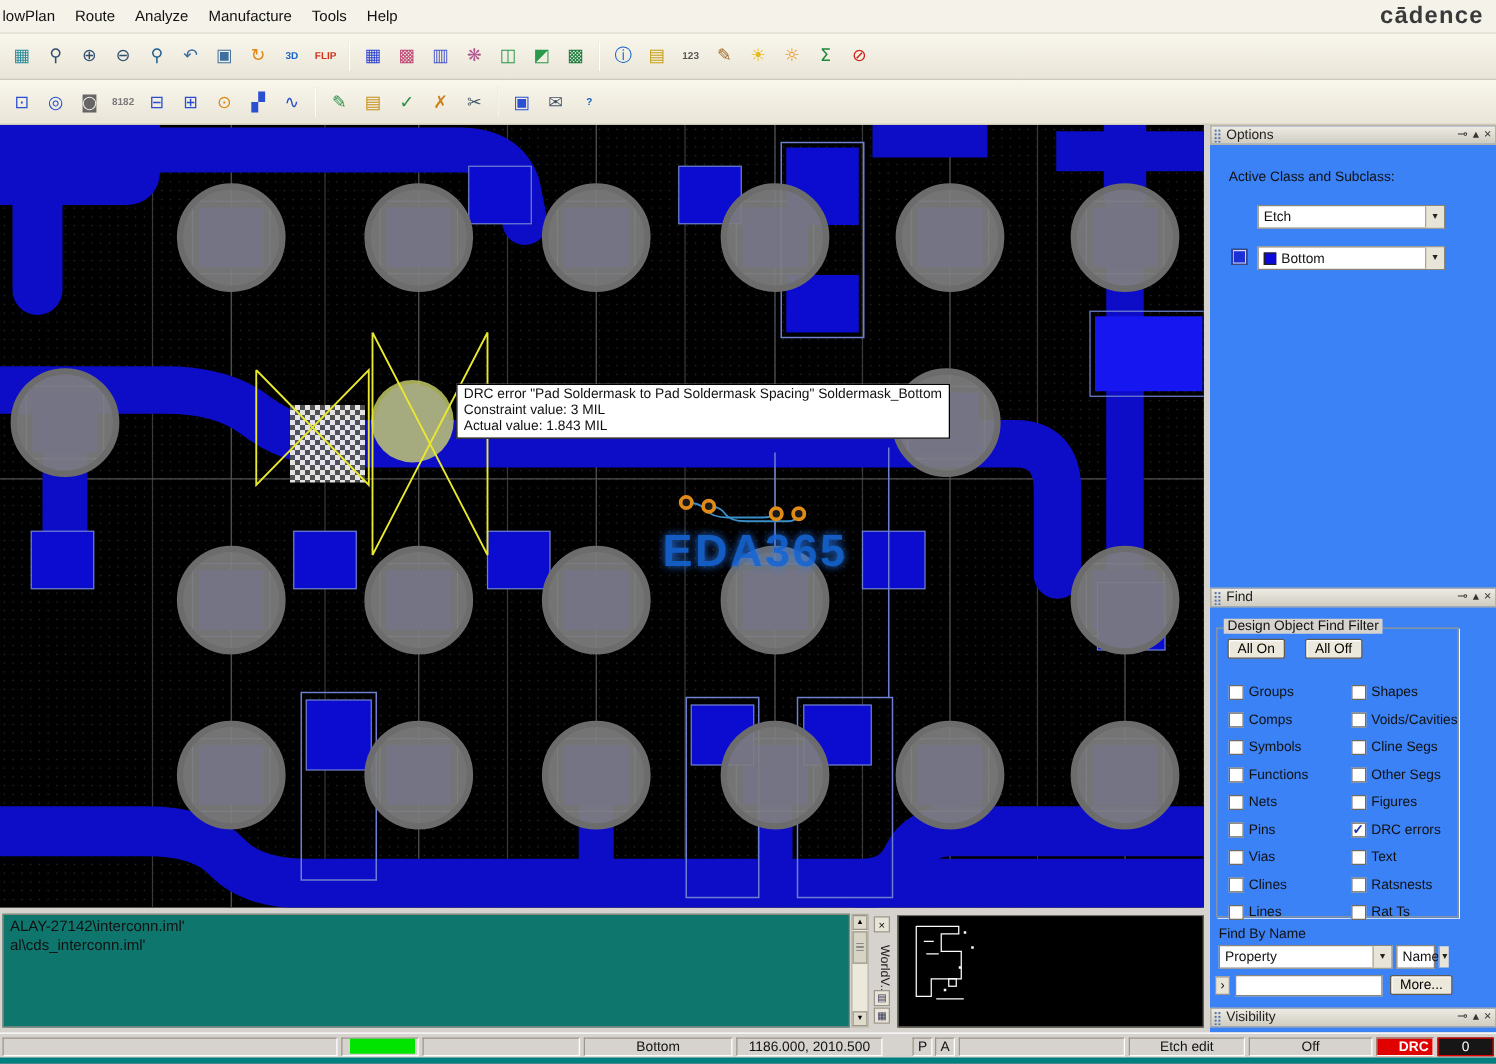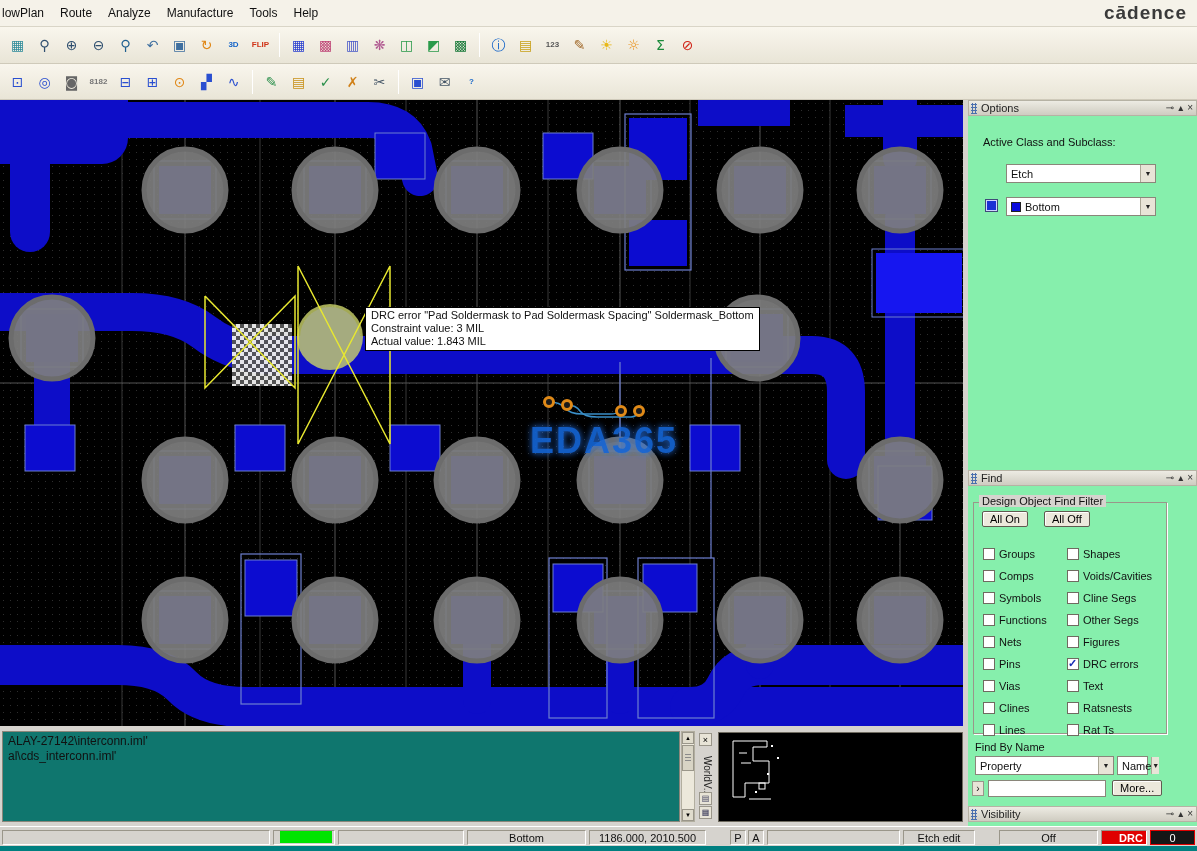--- a/index.html
+++ b/index.html
@@ -19,21 +19,21 @@
   .tbbtn{width:25px;height:25px;border:1px solid transparent;background:transparent;font-size:14px;line-height:1;display:flex;align-items:center;justify-content:center;font-family:"DejaVu Sans",sans-serif;cursor:default;flex:none;}
   .tbbtn.tbtext{font-size:8px;font-weight:bold;font-family:"Liberation Sans",sans-serif;}
   .tbsep{width:1px;height:24px;background:#c2beb0;border-right:1px solid #fff;margin:0 4px;flex:none;}
 
   
   .canvas{position:absolute;left:0;top:100px;width:963px;height:626px;background:#000;}
   .tooltip{position:absolute;left:365px;top:207px;background:#fff;border:1px solid #000;font-size:11px;line-height:13px;padding:1px 5px 2px;white-space:nowrap;z-index:6;}
   .watermark{position:absolute;left:530px;top:320px;font-size:36px;font-weight:bold;color:#1566d8;opacity:.9;letter-spacing:2px;z-index:5;text-shadow:0 0 7px #2a7fff;}
 
   
-  .rightcol{position:absolute;left:968px;top:100px;width:229px;height:726px;background:#86efac;text-decoration:underline;}
+  .rightcol{position:absolute;left:968px;top:100px;width:229px;height:726px;background:#3b82f6;text-decoration:underline;}
   .panel{position:absolute;left:0;width:229px;}
   .p-options{top:0;height:368px;}
   .p-find{top:370px;height:335px;}
   .p-vis{top:706px;height:16px;}
   .phead{height:16px;background:linear-gradient(#edebe3,#cfccc1);border:1px solid #b6b2a4;display:flex;align-items:center;font-size:11px;padding:0 3px 0 2px;}
   .grip{width:6px;height:11px;margin-right:4px;background-image:radial-gradient(circle,#4a6fae 1px,transparent 1.2px);background-size:3px 3px;flex:none;}
   .ptitle{flex:1;color:#222;}
   .picons{display:flex;align-items:center;}
   .picons span{font-size:10px;color:#333;margin-left:4px;cursor:default;line-height:1;}
   .pbody{position:absolute;left:0;top:16px;right:0;bottom:0;}
@@ -45,21 +45,21 @@
   .dd.subdd{left:38px;top:81px;width:150px;}
   .swbtn{position:absolute;left:17px;top:83px;width:13px;height:13px;background:#1a2fd4;border:1px solid #3f4a78;box-shadow:inset 0 0 0 1px #cfd4ff;cursor:default;}
   .swatch{width:10px;height:10px;background:#0a0adc;border:1px solid #222;margin-right:4px;flex:none;}
 
   .groupbox{position:absolute;left:5px;top:16px;width:194px;height:232px;border:1px solid #9a968a;box-shadow:1px 1px 0 #fff;}
   .gb-label{position:absolute;top:-8px;left:5px;background:#d6d3ce;padding:0 3px;font-size:11px;white-space:nowrap;}
   .winbtn{font-size:11px;height:16px;padding:0 7px;background:#ece9dc;border:1px solid #5f5b50;border-radius:2px;box-shadow:inset 1px 1px 0 #fff;cursor:default;font-family:"Liberation Sans",sans-serif;}
   .btnrow{position:absolute;left:8px;top:8px;display:flex;gap:16px;}
   .ccol{position:absolute;top:44px;display:flex;flex-direction:column;gap:9px;font-size:11px;}
   .ccol.cleft{left:9px;}
-  .ccol.cright{left:93px;}
+  .ccol.cright{left:107px;}
   .chkrow{display:flex;align-items:center;height:13px;cursor:default;}
   .chk{width:12px;height:12px;background:#fff;border:1px solid #6f6b60;margin-right:4px;position:relative;flex:none;}
   .chk.on::after{content:"✓";position:absolute;left:0;top:-2px;font-size:11px;font-weight:bold;color:#1a2fb4;}
   .clab{white-space:nowrap;}
   .fbn-label{position:absolute;left:7px;top:255px;font-size:11px;}
   .dd.propdd{left:7px;top:270px;width:139px;}
   .dd.namedd{left:149px;top:270px;width:31px;}
   .expander{position:absolute;left:4px;top:295px;width:12px;height:15px;font-size:10px;line-height:13px;text-align:center;border:1px solid #9a968a;background:#e8e4d7;cursor:default;}
   .find-input{position:absolute;left:20px;top:294px;width:118px;height:17px;border:1px solid #8a867a;background:#fff;font-size:11px;padding:0 3px;font-family:"Liberation Sans",sans-serif;}
   .more-btn{position:absolute;left:144px;top:294px;width:50px;}
@@ -514,20 +514,20 @@
   <div class="statusbar">
     <div class="scell" style="left:2px;width:268px;"></div>
     <div class="scell" style="left:273px;width:62px;"></div>
     <div class="sgreen"></div>
     <div class="scell" style="left:338px;width:126px;"></div>
     <div class="scell" style="left:467px;width:119px;">Bottom</div>
     <div class="scell" style="left:589px;width:117px;">1186.000, 2010.500</div>
     <div class="scell" style="left:730px;width:16px;">P</div>
     <div class="scell" style="left:748px;width:16px;">A</div>
     <div class="scell" style="left:767px;width:133px;"></div>
-    <div class="scell" style="left:903px;width:72px;">Etch edit</div>
+    <div class="scell" style="left:903px;width:93px;">Etch edit</div>
     <div class="scell" style="left:999px;width:99px;">Off</div>
     <div class="scell sdrc" style="left:1101px;width:46px;">DRC</div>
     <div class="scell scount" style="left:1150px;width:45px;">0</div>
   </div>
 
   <div class="tealbar"></div>
 </div>
 
 </body></html>

